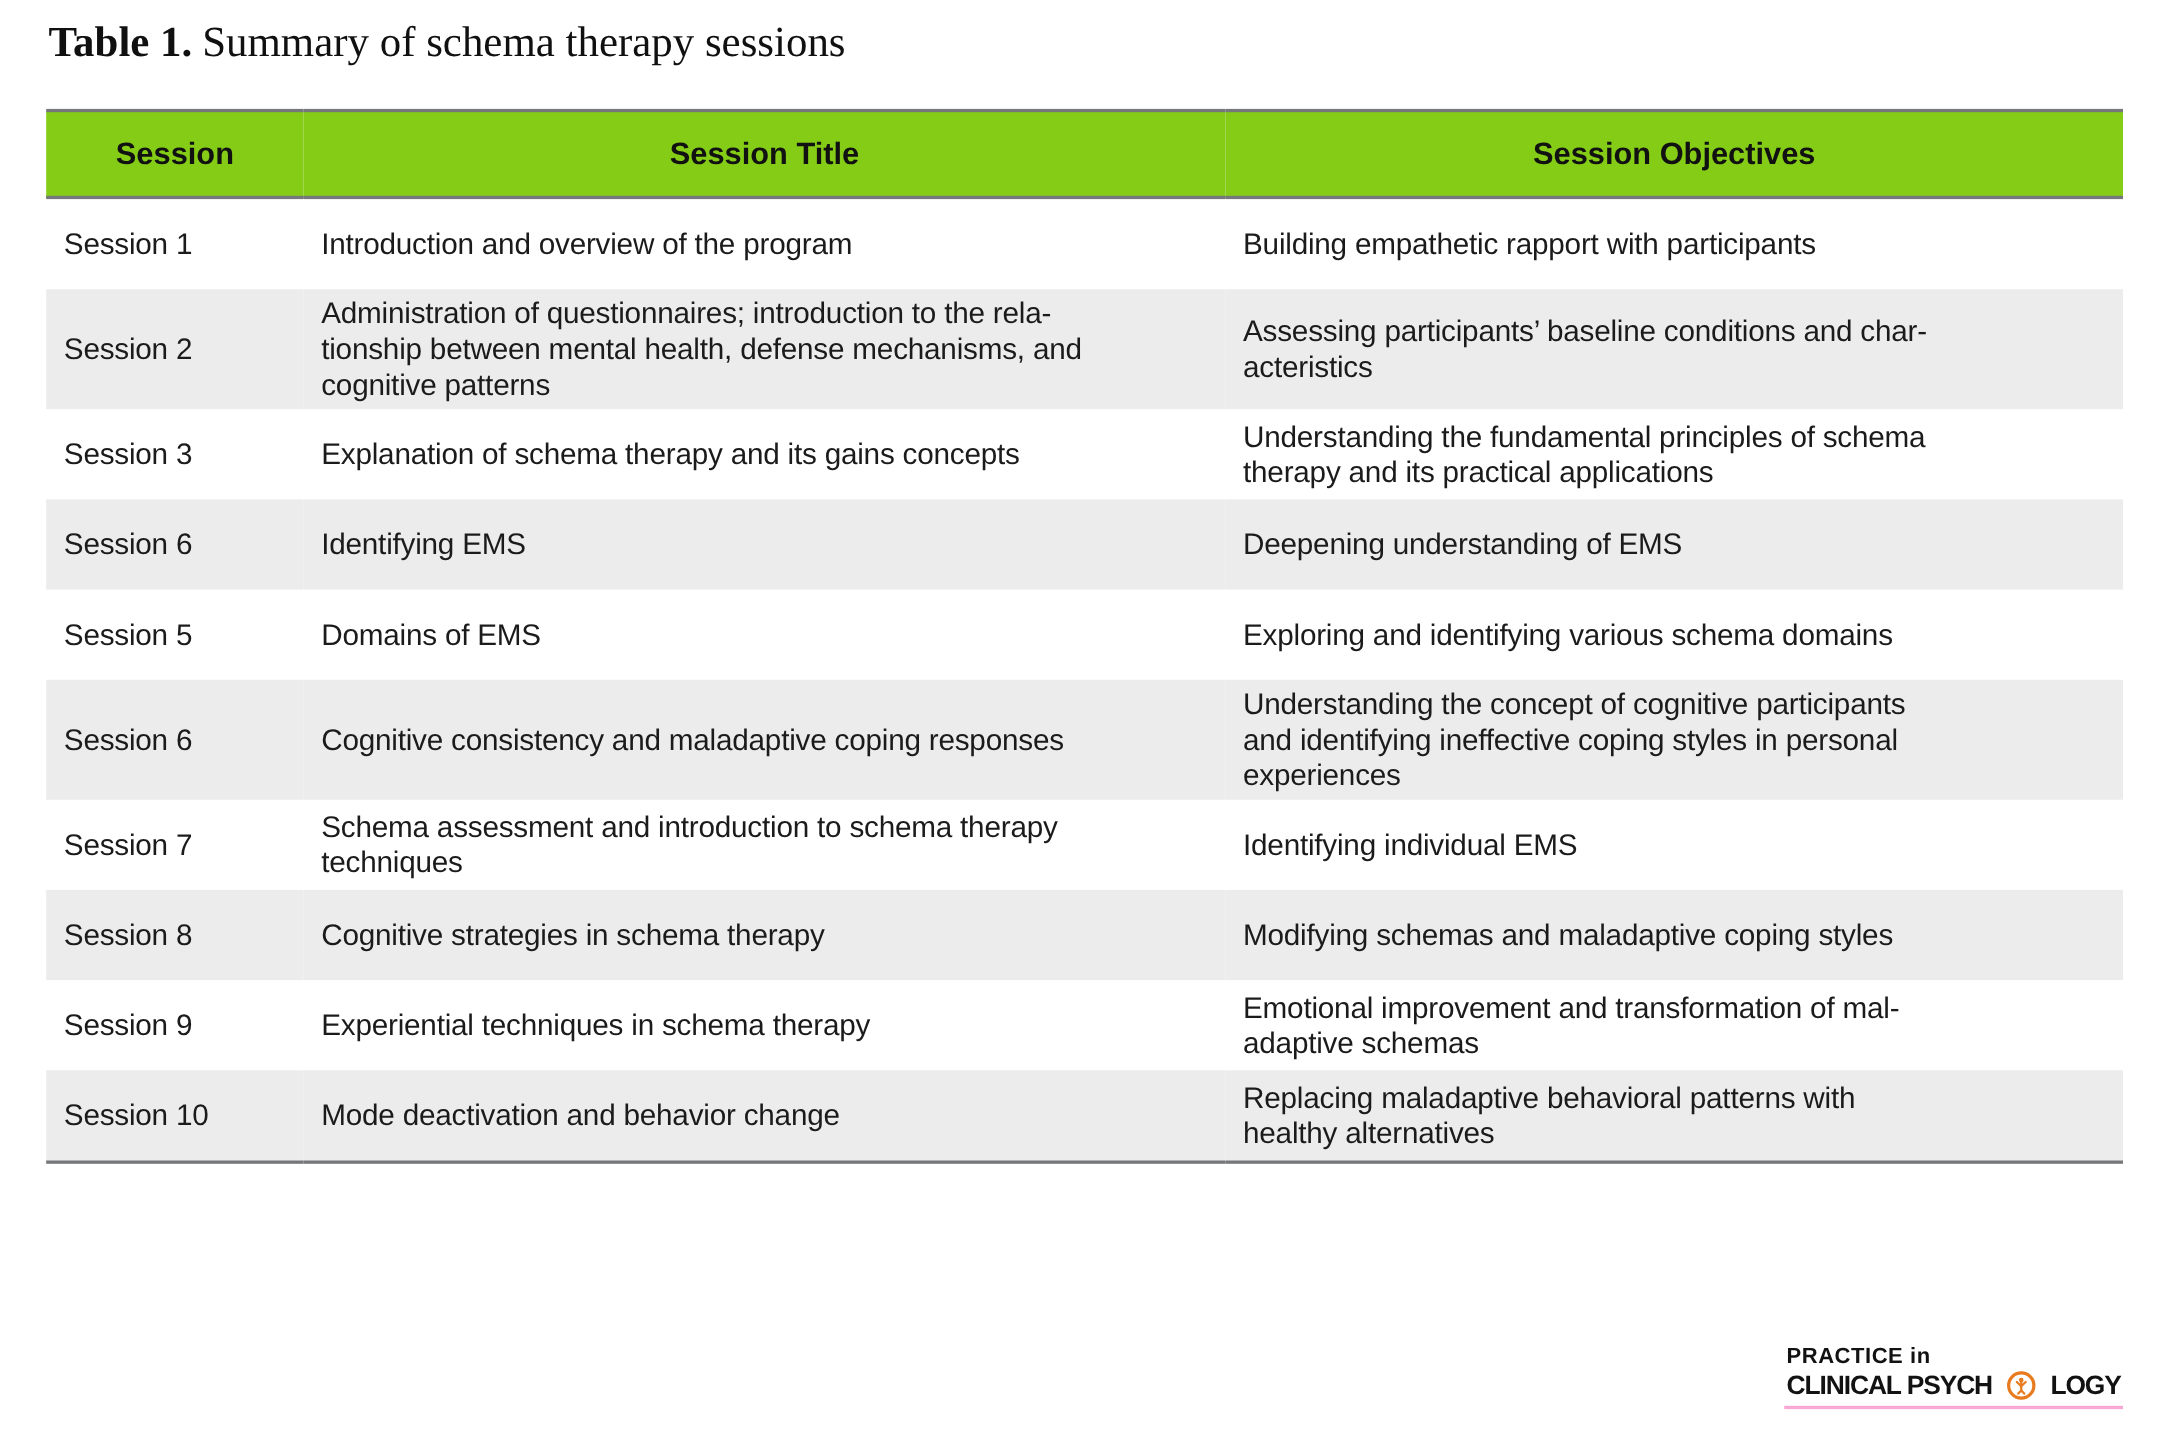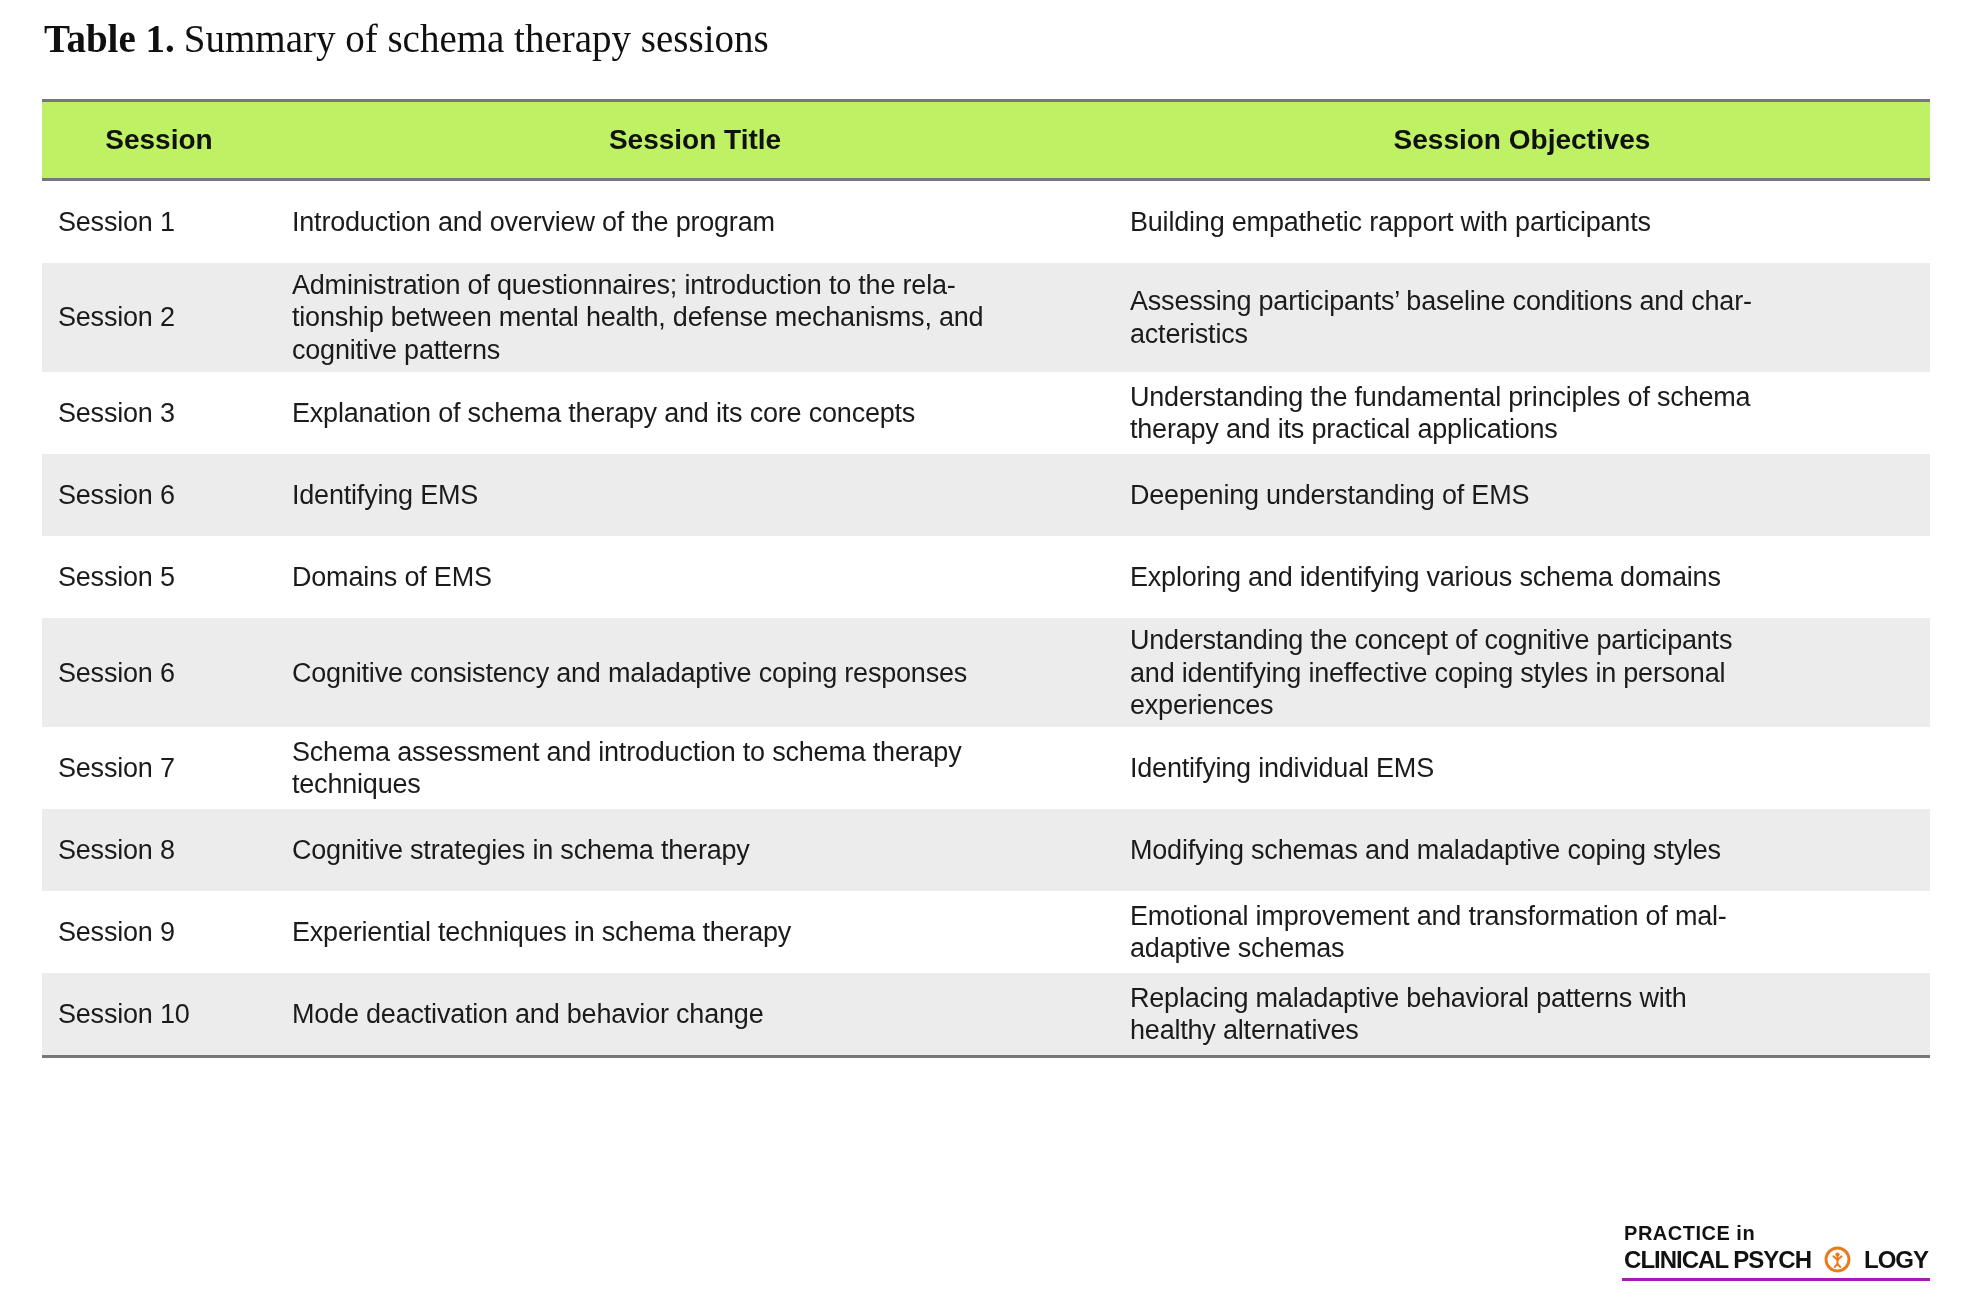--- a/index.html
+++ b/index.html
@@ -25,21 +25,21 @@
     table-layout: fixed;
     width: 1888px;
     margin: 38px 0 0 42px;
     font-family: "Liberation Sans", sans-serif;
     font-size: 27px;
     color: #1b1b1b;
     border-top: 3px solid #76777a;
     border-bottom: 3px solid #76777a;
   }
   thead th {
-    background: #bef264;
+    background: #84cc16;
     border-bottom: 3px solid #76777a;
     font-weight: bold;
     font-size: 28px;
     height: 76px;
     padding: 0 10px;
     text-align: center;
     vertical-align: middle;
     color: #111;
   }
   tbody td {
@@ -50,21 +50,21 @@
     line-height: 1.2;
     white-space: pre-line;
     letter-spacing: -0.2px;
   }
   tbody tr:nth-child(even) td { background: #ececec; }
 
   .logo {
     position: absolute;
     top: 1222px;
     right: 41px;
-    border-bottom: 3px solid #a21caf;
+    border-bottom: 3px solid #f9a8d4;
     padding: 0 2px 5px 2px;
     font-family: "Liberation Sans", sans-serif;
     font-weight: bold;
     color: #121212;
   }
   .logo-line1 {
     font-size: 20px;
     letter-spacing: 0.5px;
     margin-bottom: 1px;
   }
@@ -108,21 +108,21 @@
       <tr>
     <td>Session 2</td>
     <td>Administration of questionnaires; introduction to the rela-
 tionship between mental health, defense mechanisms, and
 cognitive patterns</td>
     <td>Assessing participants’ baseline conditions and char-
 acteristics</td>
   </tr>
       <tr>
     <td>Session 3</td>
-    <td>Explanation of schema therapy and its core concepts</td>
+    <td>Explanation of schema therapy and its gains concepts</td>
     <td>Understanding the fundamental principles of schema
 therapy and its practical applications</td>
   </tr>
       <tr>
     <td>Session 6</td>
     <td>Identifying EMS</td>
     <td>Deepening understanding of EMS</td>
   </tr>
       <tr>
     <td>Session 5</td>

